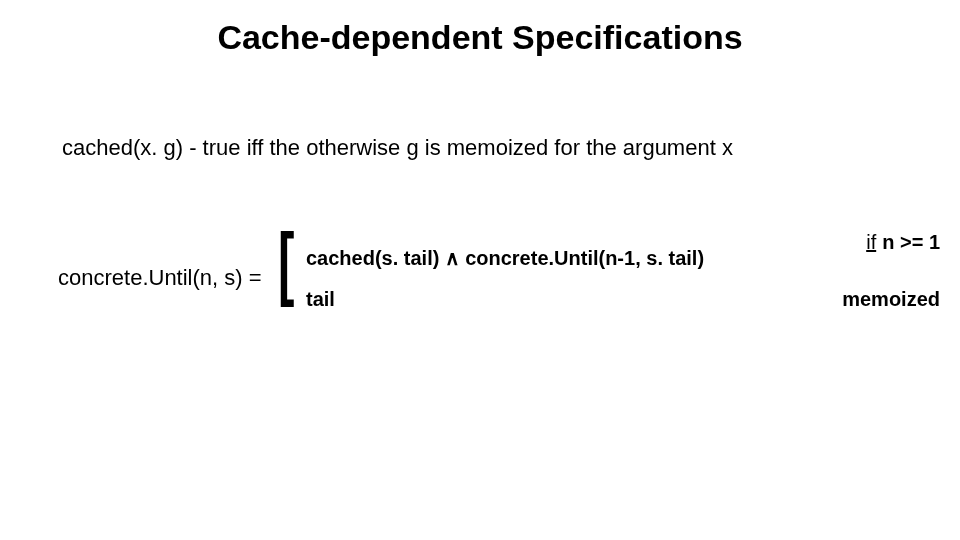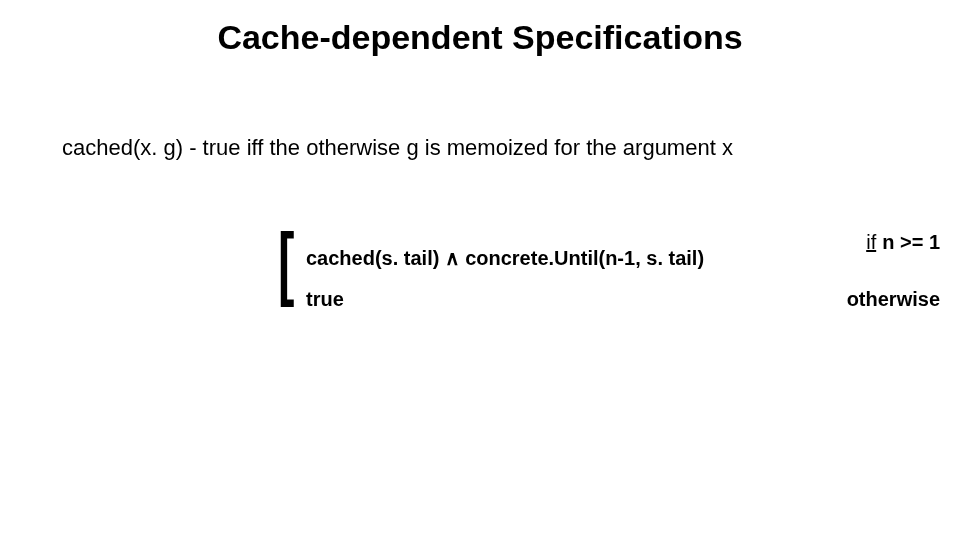--- a/index.html
+++ b/index.html
@@ -87,24 +87,25 @@
 </style>
 </head>
 <body>
 
 <div class="slide">
 
   <div class="title">Cache-dependent Specifications</div>
 
   <div class="definition">cached(x. g)  - true iff the otherwise g is memoized for the argument x</div>
 
+  <div class="eq-lhs">concrete.Until(n, s) =</div>
 
   <div class="bracket">[</div>
 
   <div class="case1-expr">cached(s. tail) ∧ concrete.Until(n-1, s. tail)</div>
   <div class="case1-cond">
     <span class="if-kw">if</span><span>n &gt;= 1</span>
   </div>
 
-  <div class="case2-expr">true</div>
-  <div class="case2-cond">otherwise</div>
+  <div class="case2-expr">tail</div>
+  <div class="case2-cond">memoized</div>
 
 </div>
 
 </body></html>

